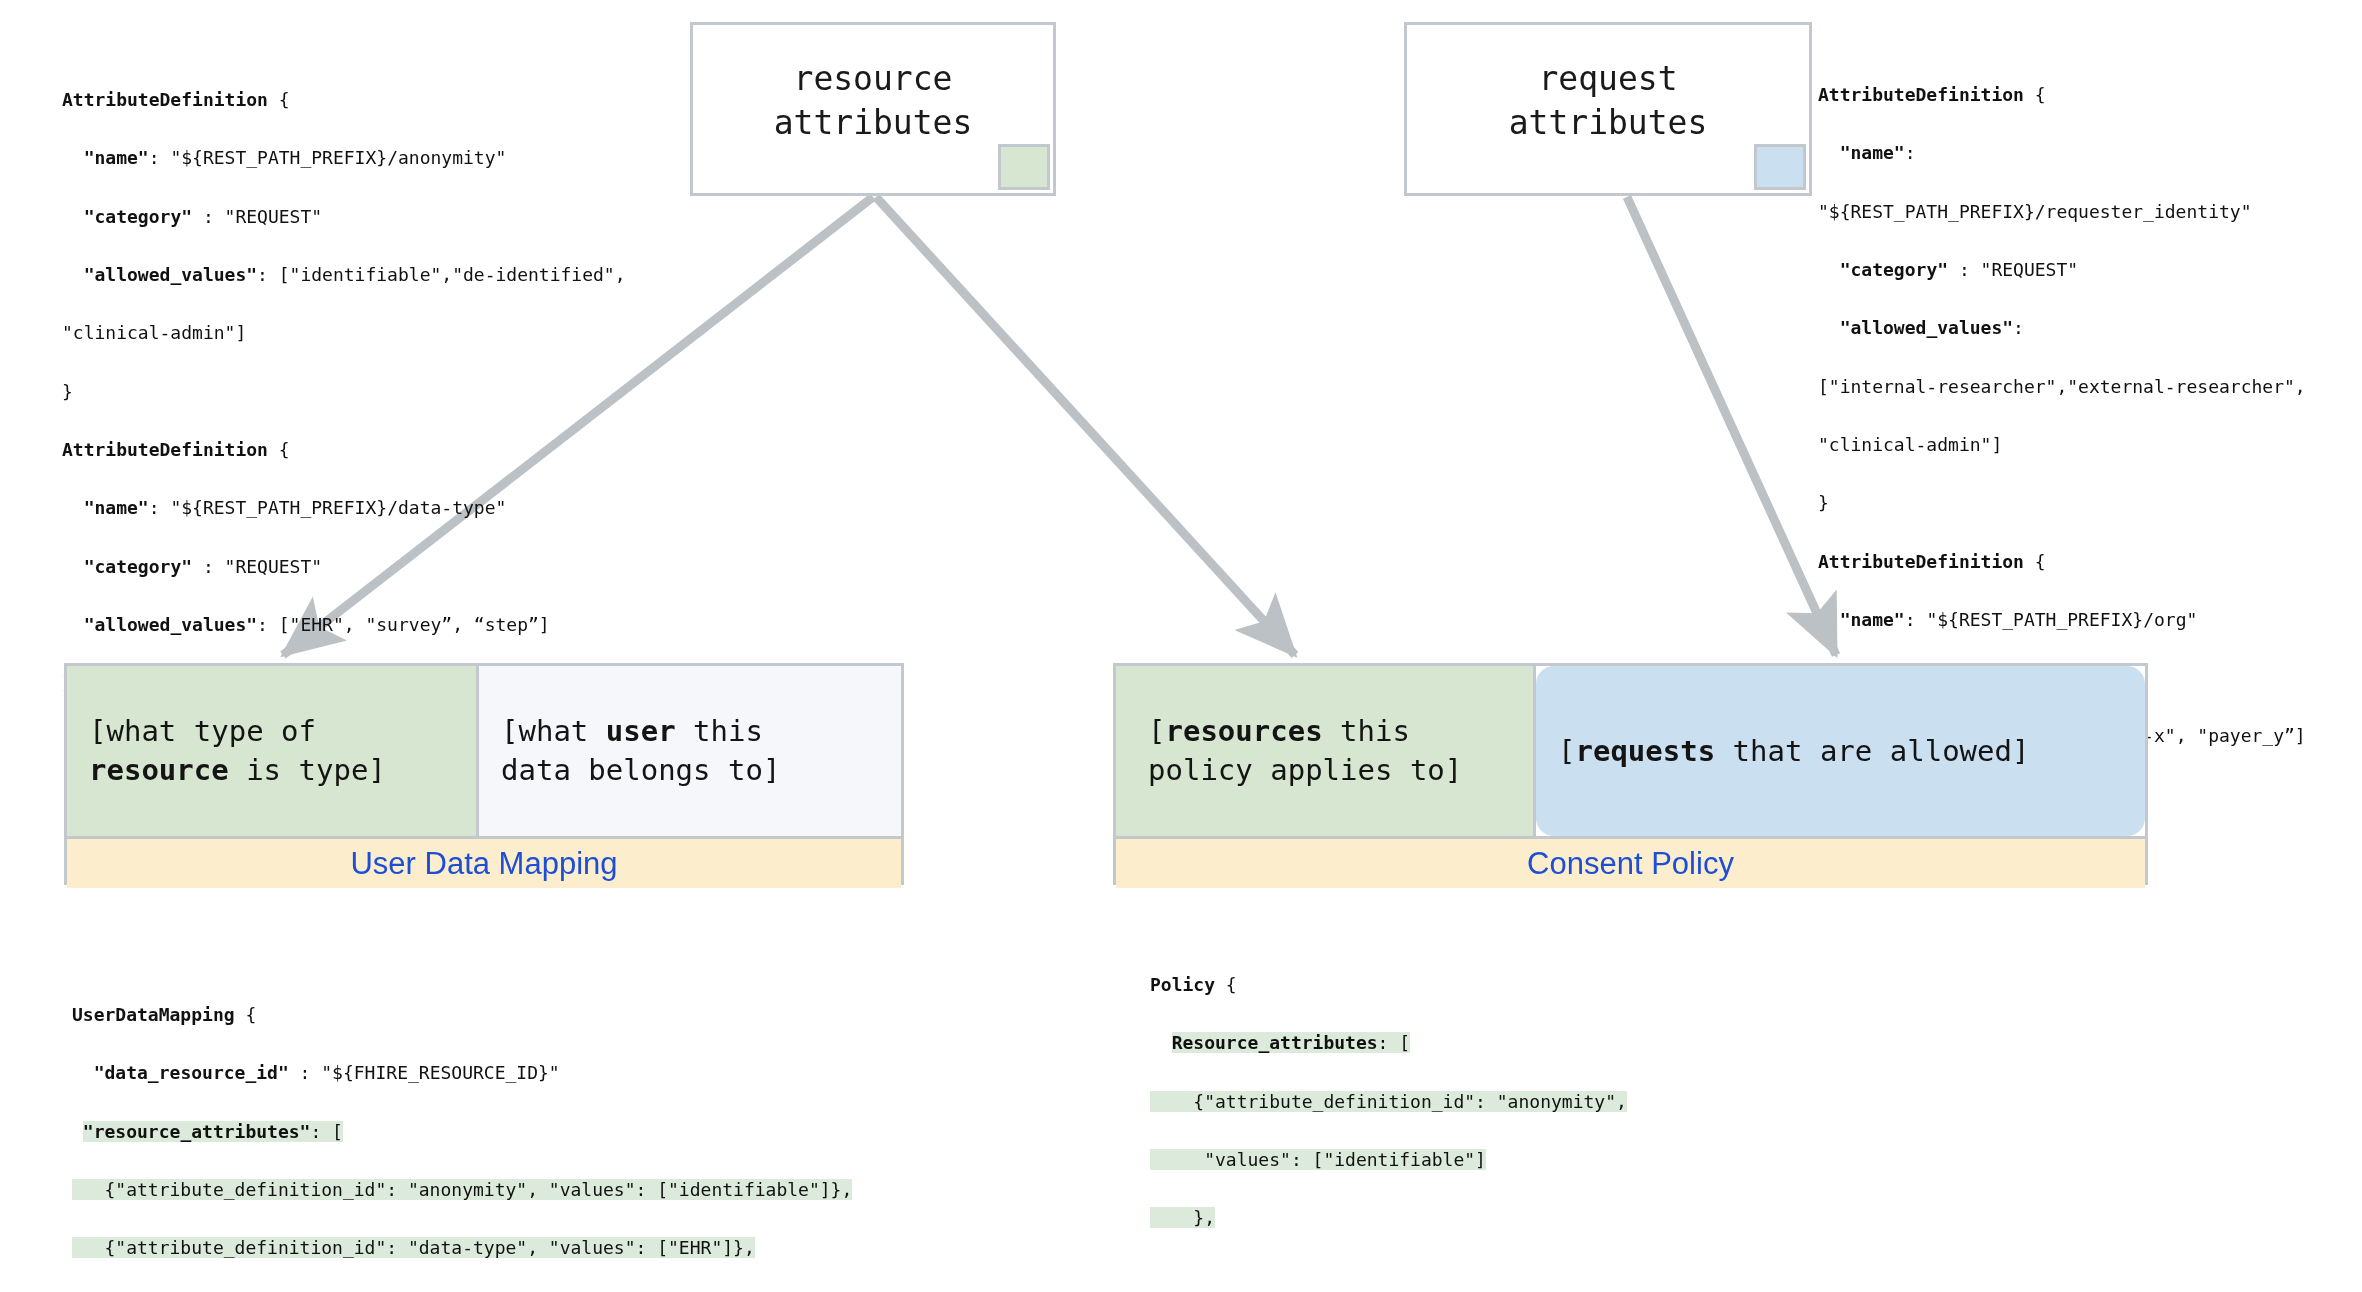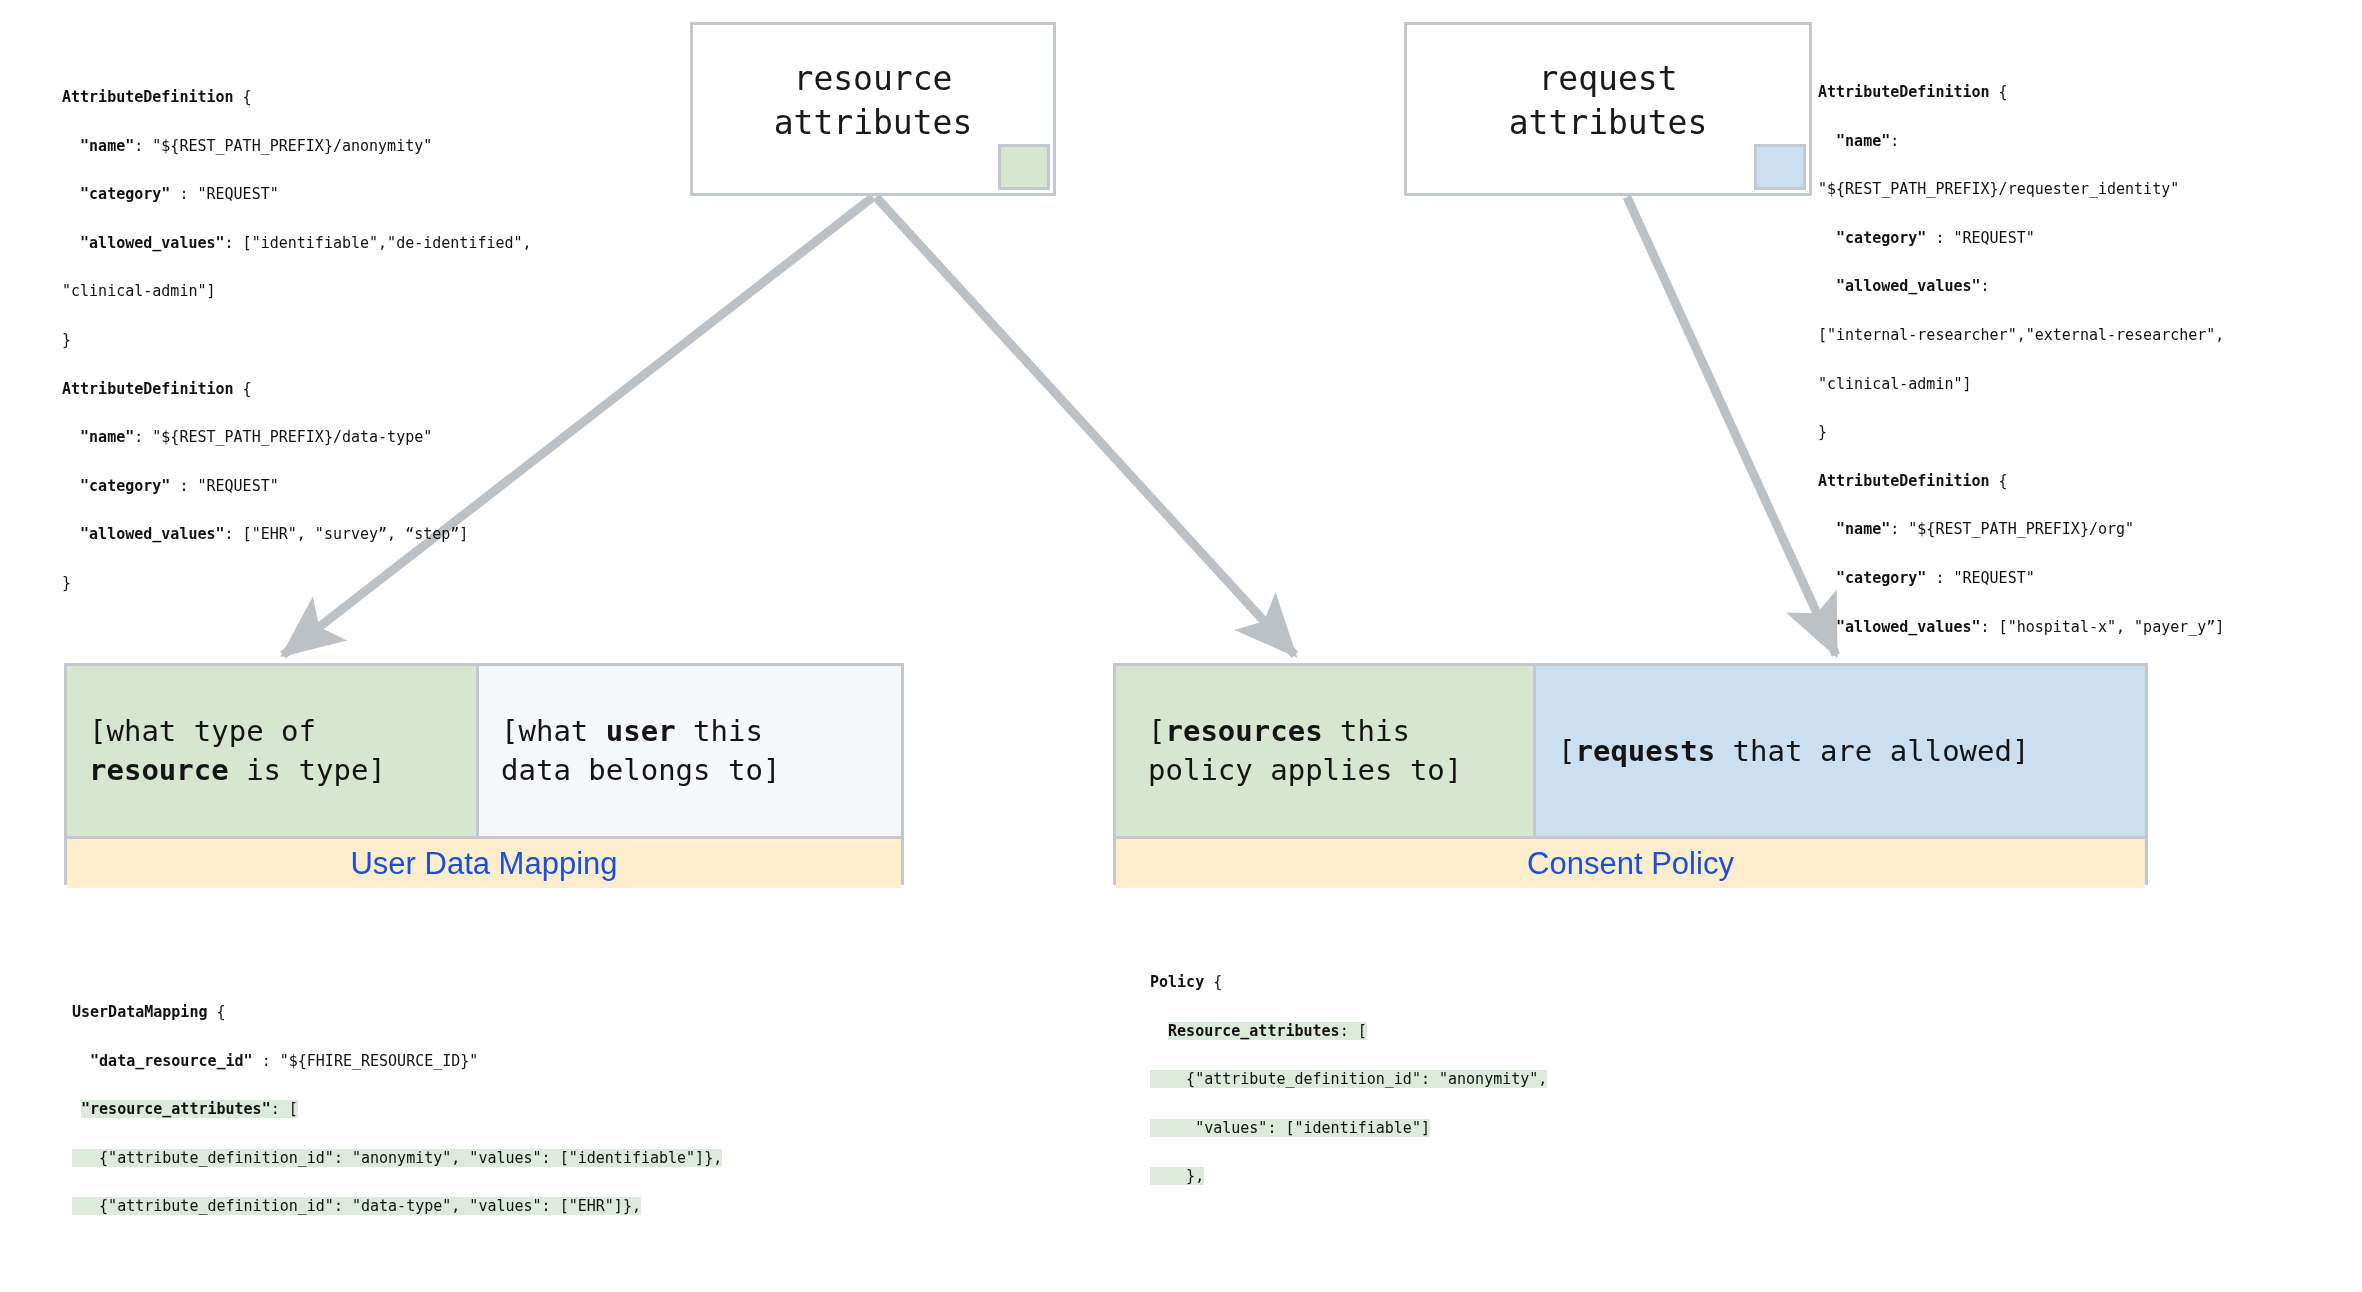--- a/index.html
+++ b/index.html
@@ -54,21 +54,21 @@
     width: 52px;
     height: 46px;
     border: 3px solid #c3c8ce;
     box-sizing: border-box;
   }
 
   
   .code {
     position: absolute;
     font-family: "DejaVu Sans Mono", monospace;
-    font-size: 15px;
+    font-size: 18px;
     line-height: 1.62;
     color: #111111;
     white-space: pre;
   }
   .code .b { font-weight: bold; }
   .code .hl-green { background: #dbeada; }
   .code-line { display: block; min-height: 1px; }
 
   
   .card {
@@ -179,21 +179,21 @@
       <span>User Data Mapping</span>
     </div>
   </div>
 
   <div class="card" style="left:1113px; top:663px; width:1035px; height:222px;">
     <div class="card-body" style="height:170px;">
       <div class="cell cell-green cell-div-r" style="width:420px;padding-left:32px;">
         <div><span>[</span><b>resources</b><span> this
 policy applies to]</span></div>
       </div>
-      <div class="cell cell-blue" style="flex:1;">
+      <div class="cell cell-blue" style="flex:1;border-radius:18px;">
         <div><span>[</span><b>requests</b><span> that are allowed]</span></div>
       </div>
     </div>
     <div class="card-footer" style="height:52px;">
       <span>Consent Policy</span>
     </div>
   </div>
 
   <div class="code" id="code-udm" style="left:72px; top:1000px; width:900px;"><span class="code-line"><span class="b">UserDataMapping</span><span> {</span></span>
 <span class="code-line"><span>  </span><span class="b">"data_resource_id"</span><span> : "${FHIRE_RESOURCE_ID}"</span></span>

